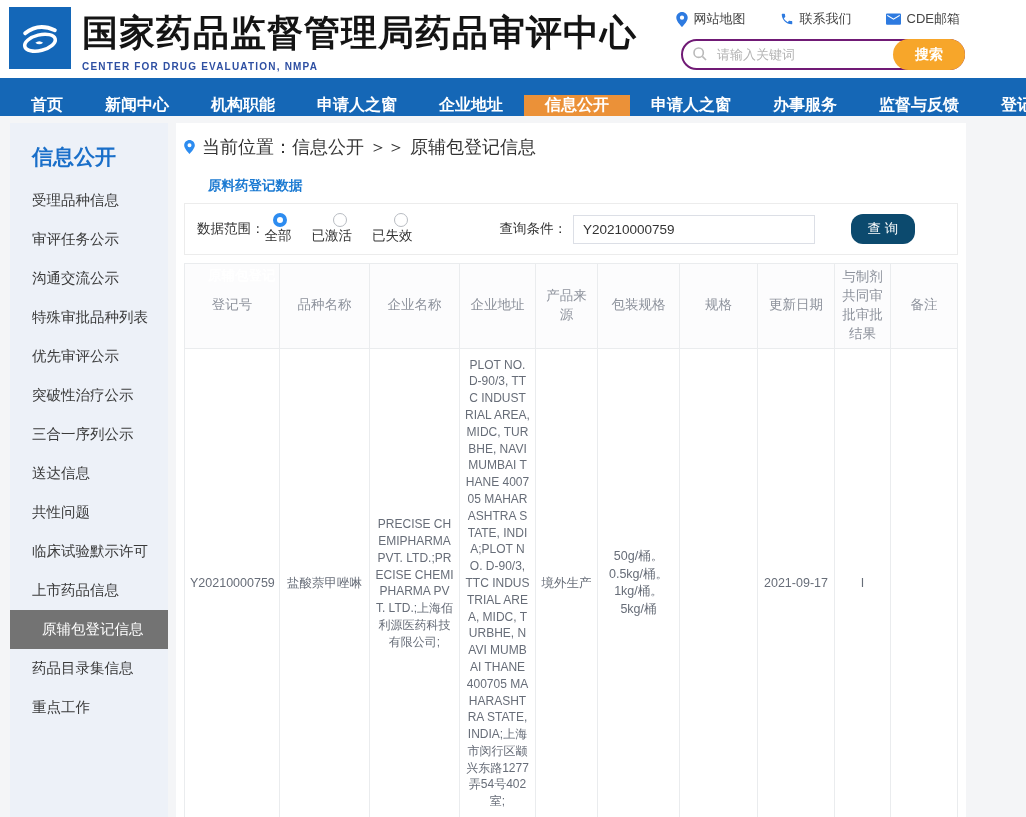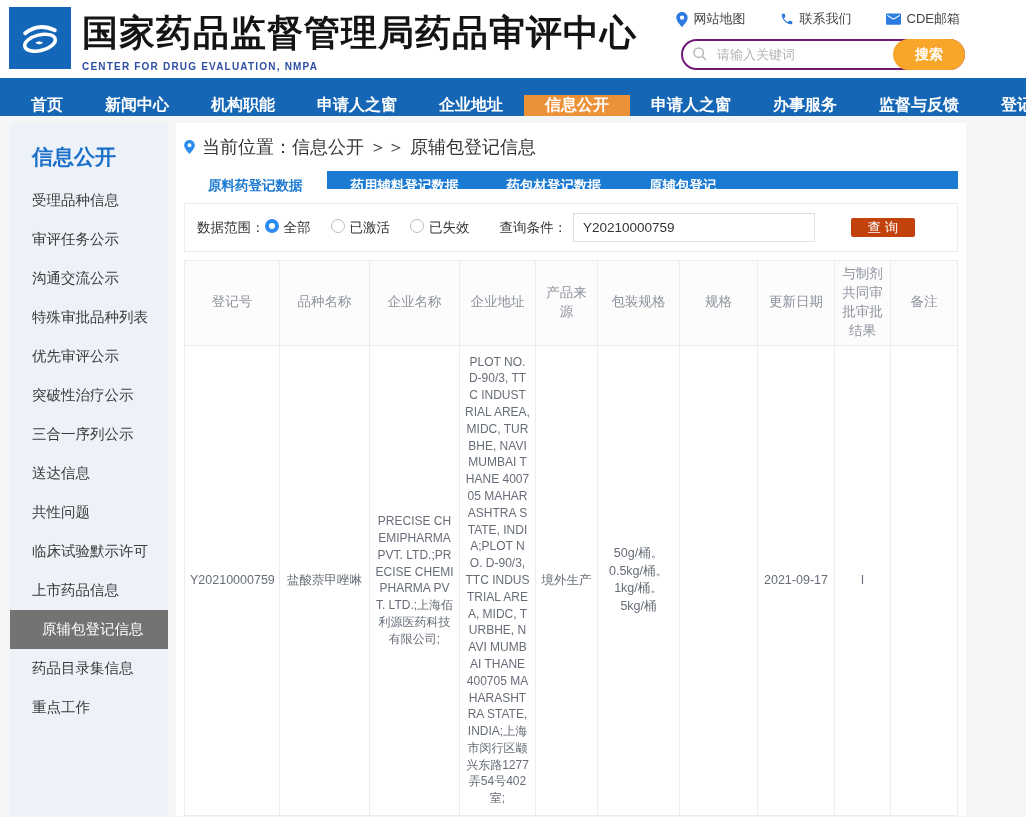--- a/index.html
+++ b/index.html
@@ -34,32 +34,32 @@
   .sb-title { padding:20px 0 10px 22px; font-size:21px; font-weight:bold; color:#1a6fc9; }
   .sb-item { display:block; padding:10px 0 10px 22px; font-size:14.5px; color:#3a3a3a; cursor:pointer; }
   .sb-item.active { background:#737373; color:#fff;padding-left:32px; }
   .main { width:790px; flex:none; background:#fff; margin-left:8px; padding:10px 8px 0 8px; }
 
   
   .breadcrumb { display:flex; align-items:center; gap:7px; font-size:18px; color:#333; padding:2px 0 12px 0; }
   .breadcrumb svg { color:#2d8cf0; flex:none; }
 
   
-  .tabs { display:flex; background:#1b7ad2; height:18px; }
+  .tabs { display:flex; background:#1b7ad2; height:18px;flex-direction:column; }
   .tab { padding:0 24px; line-height:30px; color:#fff; font-size:13.5px; font-weight:bold; cursor:pointer; white-space:nowrap; }
   .tab.active { background:#fff; color:#1b7ad2; }
 
   
   .filterbox { margin-top:14px; border:1px solid #ececec; padding:9px 12px; display:flex; align-items:center; font-size:13.5px; color:#333; }
-  .radio { display:flex; align-items:flex-start; margin-right:20px; cursor:pointer; }
+  .radio { display:flex; align-items:flex-end; margin-right:20px; cursor:pointer;flex-direction:column; }
   .radio-dot { width:14px; height:14px; border-radius:50%; border:1px solid #b8bcc2; background:#fff; margin-right:5px; flex:none; }
   .radio.checked .radio-dot { border:4px solid #2d8cf0; }
   .query-label { margin-left:auto; }
   .query-input { width:242px; height:29px; border:1px solid #dcdfe6; padding:0 9px; font-size:13.5px; color:#333; margin-left:6px; outline:none; font-family:inherit; }
-  .query-btn { width:64px; height:19px; background:#c2410c; color:#fff; border:none; border-radius:2px; font-size:13.5px; margin-left:36px; margin-right:30px; cursor:pointer; font-family:inherit; }
+  .query-btn { width:64px; height:30px; background:#0c4a6e; color:#fff; border:none; border-radius:12px; font-size:13.5px; margin-left:36px; margin-right:30px; cursor:pointer; font-family:inherit; }
 
   
   table.data { margin-top:8px; width:774px; table-layout:fixed; border-collapse:collapse; }
   .data th, .data td { border:1px solid #eaecee; text-align:center; vertical-align:middle; }
   .data th { color:#8d929c; font-size:13.5px; font-weight:normal; height:54px; padding:4px 6px; background:#fcfcfd; line-height:1.4;margin-top:12px; }
   .data td { color:#676d78; font-size:12.5px; padding:8px 5px; line-height:1.4; }
   .data td.break { word-break:break-all; font-size:12px; }
   .c0{width:95px}.c1{width:90px}.c2{width:90px}.c3{width:76px}.c4{width:62px}
   .c5{width:82px}.c6{width:78px}.c7{width:77px}.c8{width:56px}.c9{width:67px}
 </style>

